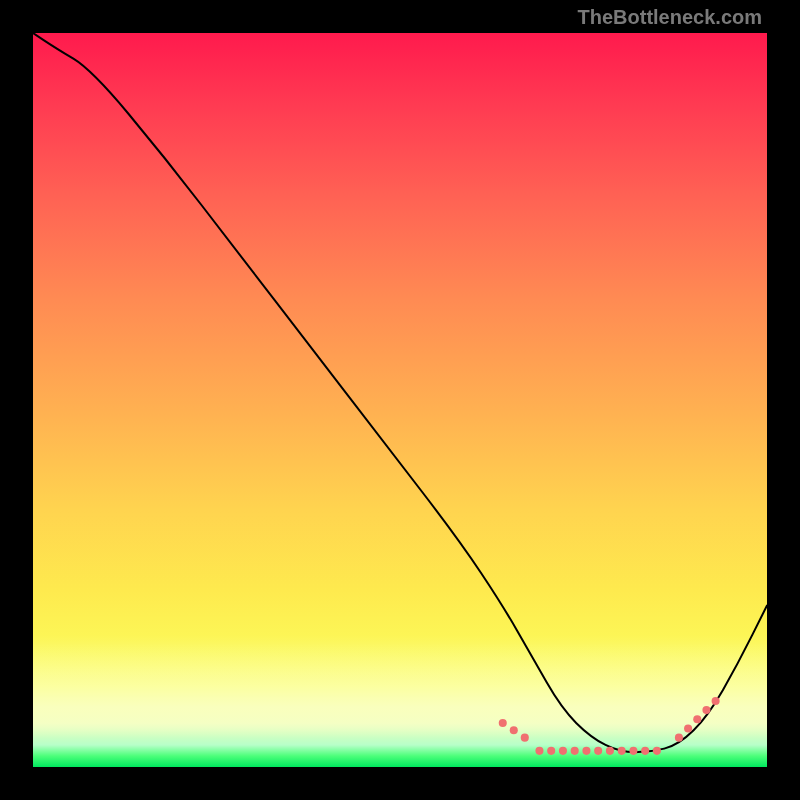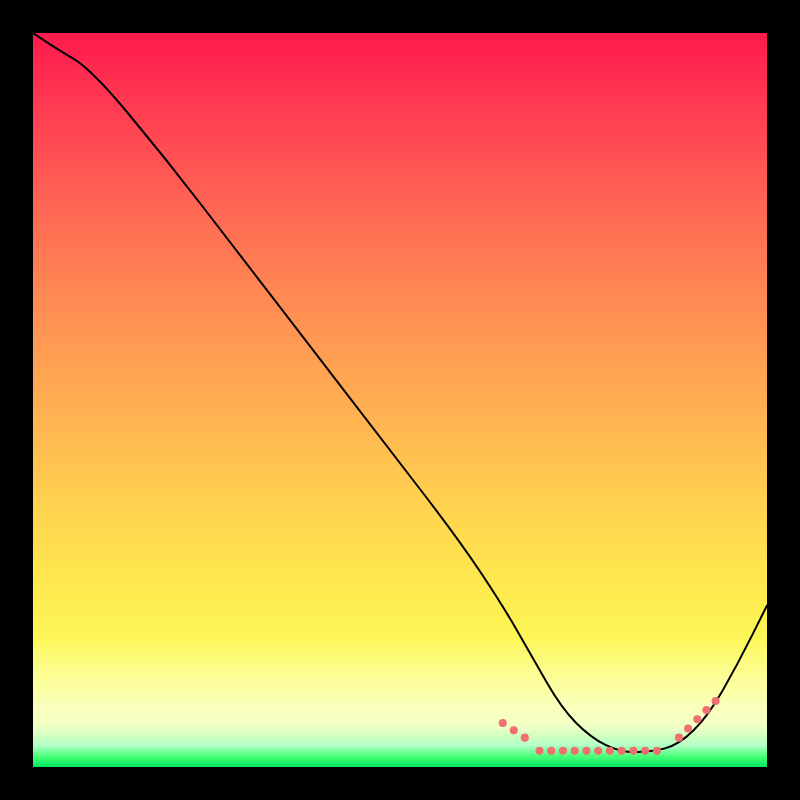--- a/index.html
+++ b/index.html
@@ -74,20 +74,21 @@
   }
   svg.curve {
     position: absolute;
     inset: 0;
   }
 </style>
 </head>
 <body>
 
 <div class="frame">
+  <div class="watermark">TheBottleneck.com</div>
 
   <div class="plot">
     <div class="gradient-bg"></div>
     <div class="pale-band"></div>
 
     <svg class="curve" viewBox="0 0 100 100" preserveAspectRatio="none">
       <path id="main-curve" fill="none" stroke="#000" stroke-width="2" stroke-linecap="round" stroke-linejoin="round" vector-effect="non-scaling-stroke" d="M 0 0 Q 0 0 1.5 1 Q 3 2 5.5 3.5 Q 8 5 13 11 Q 18 17 23 23.5 Q 28 30 33 36.5 Q 38 43 43 49.5 Q 48 56 53 62.5 Q 58 69 61 73.5 Q 64 78 66 81.5 Q 68 85 70 88.5 Q 72 92 74 94 Q 76 96 78 97 Q 80 98 82 98 Q 84 98 86 97.5 Q 88 97 90 95 Q 92 93 94 89.5 Q 96 86 98 82 T 100 78"></path>
       <g id="valley-dots">
           <circle cx="64.00" cy="94.00" r="0.55" fill="#f07070"></circle>
           <circle cx="65.50" cy="95.00" r="0.55" fill="#f07070"></circle>

